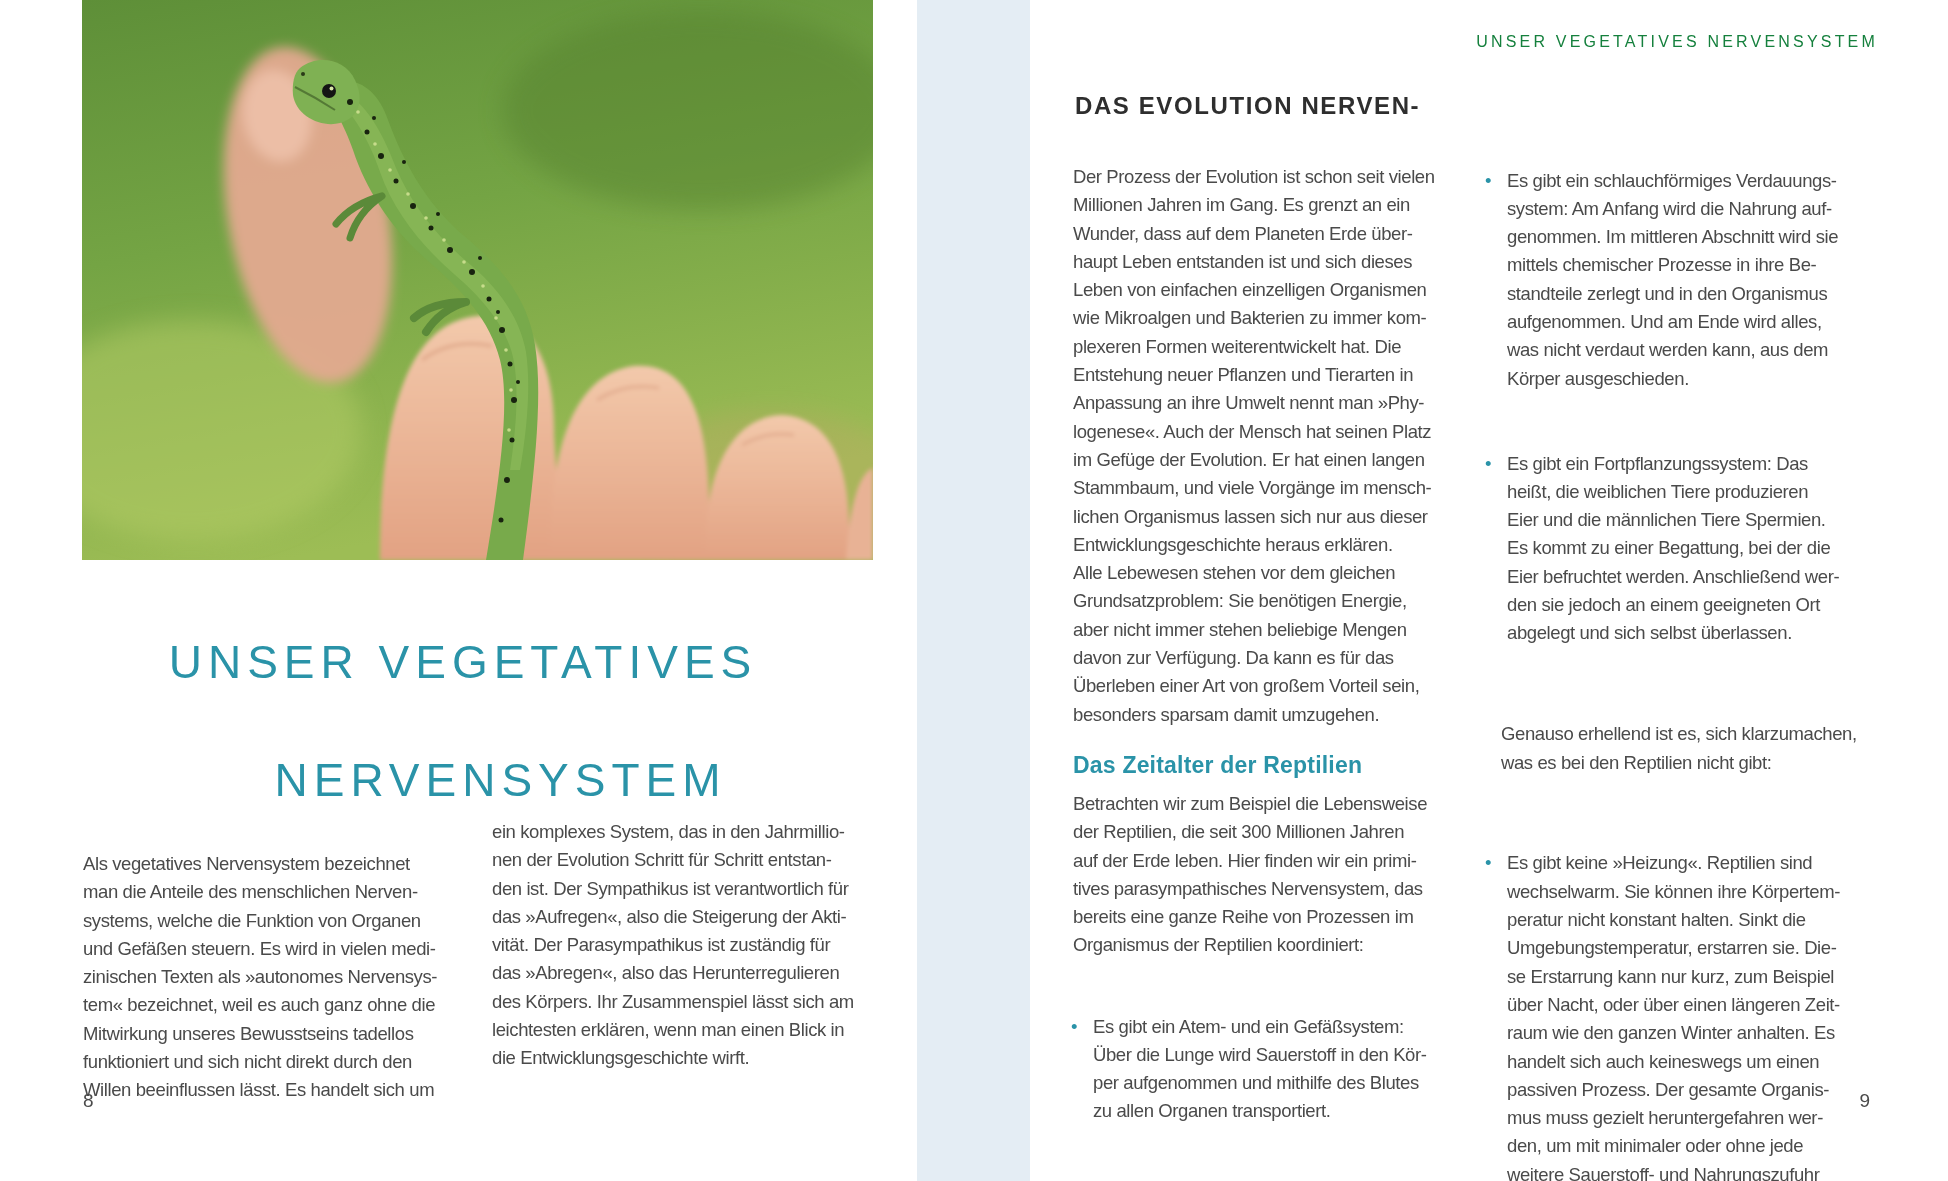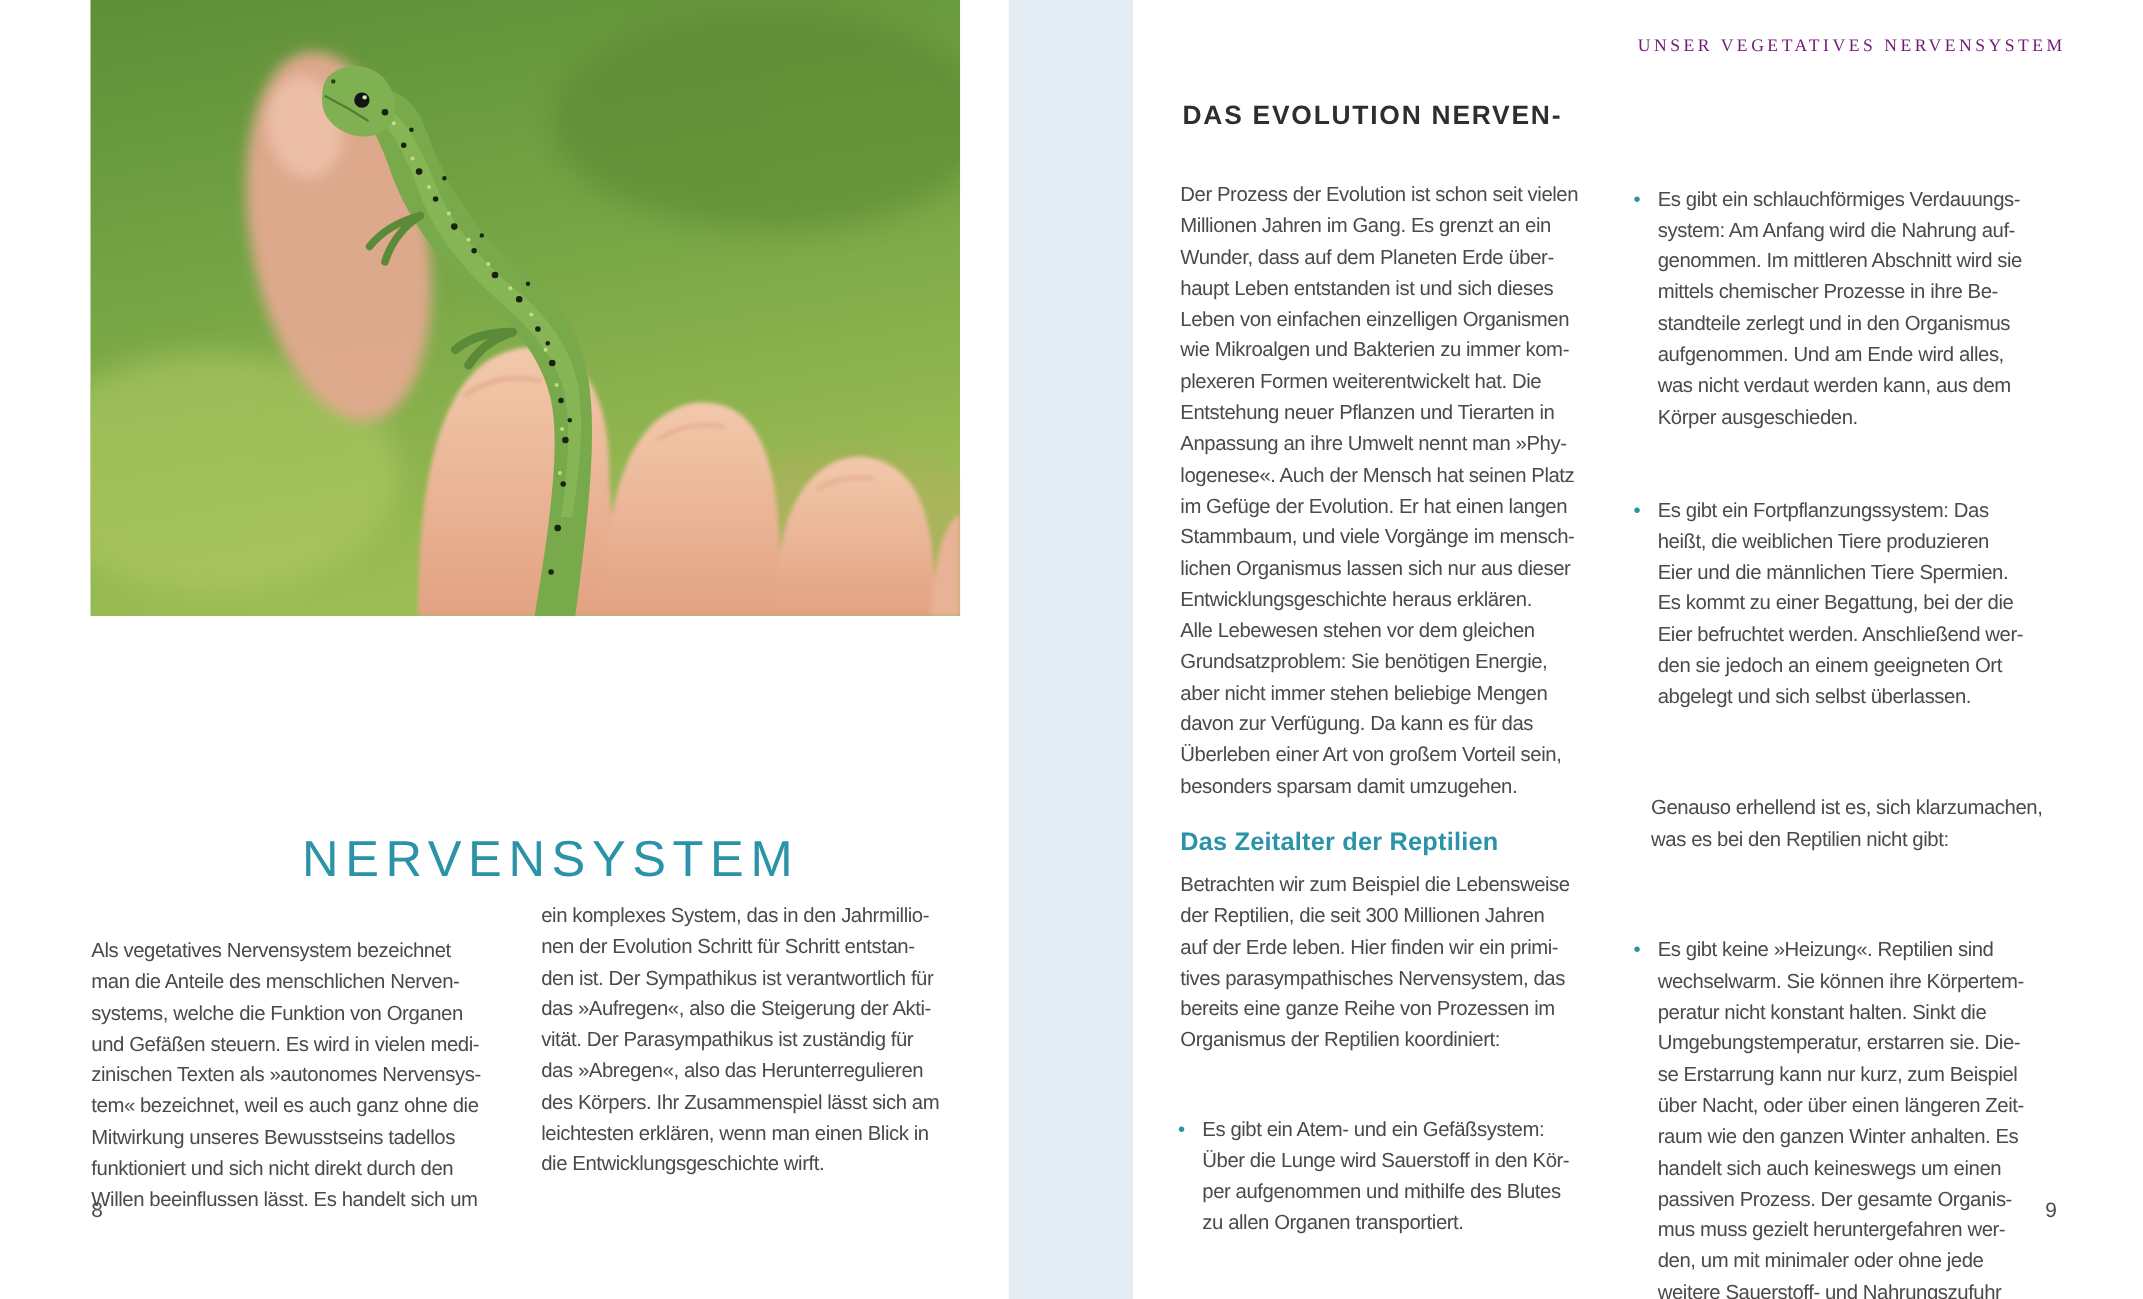--- a/index.html
+++ b/index.html
@@ -20,21 +20,21 @@
     font-size:18.5px;line-height:28.3px;letter-spacing:-0.4px;white-space:pre;color:#4a4a4a;
   }
   .lp-col1{position:absolute;left:83px;top:818px;margin-top:32px;}
   .lp-col2{position:absolute;left:492px;top:818px;}
   .pagenum{position:absolute;font-size:19px;color:#4a4a4a;letter-spacing:0;}
   .pagenum-left{left:83px;top:1090px;}
   .pagenum-right{right:78px;top:1090px;text-align:right;}
   
   .running-header{
     position:absolute;right:70px;top:33px;font-size:16px;letter-spacing:3.2px;
-    color:#701a75;white-space:pre;font-weight:400;font-family:Liberation Serif, serif;
+    color:#15803d;white-space:pre;font-weight:400;
   }
   .section-heading{
     position:absolute;left:1075px;top:88px;font-size:24px;line-height:36px;
     letter-spacing:1.6px;font-weight:700;color:#2e2e2e;white-space:pre;
   }
   .rp-intro{position:absolute;left:1073px;top:163px;}
   .rp-subheading{
     position:absolute;left:1073px;top:752px;font-size:23px;font-weight:700;
     color:var(--teal,#2a93a8);letter-spacing:0.2px;white-space:pre;
   }
@@ -141,21 +141,21 @@
             <circle cx="401" cy="286" r="1.8"></circle>
             <circle cx="414" cy="318" r="1.8"></circle>
           <circle cx="424" cy="350" r="1.8"></circle>
             <circle cx="429" cy="390" r="1.8"></circle>
             <circle cx="427" cy="430" r="1.8"></circle>
         </g>
       </g>
     </svg>
   </div>
 
-  <div class="chapter-title"><br>
+  <div class="chapter-title"><span>UNSER VEGETATIVES</span><br>
     <span>NERVENSYSTEM</span>
   </div>
 
   <div class="body-text lp-col1">Als vegetatives Nervensystem bezeichnet
 man die Anteile des menschlichen Nerven-
 systems, welche die Funktion von Organen
 und Gefäßen steuern. Es wird in vielen medi-
 zinischen Texten als »autonomes Nervensys-
 tem« bezeichnet, weil es auch ganz ohne die
 Mitwirkung unseres Bewusstseins tadellos

